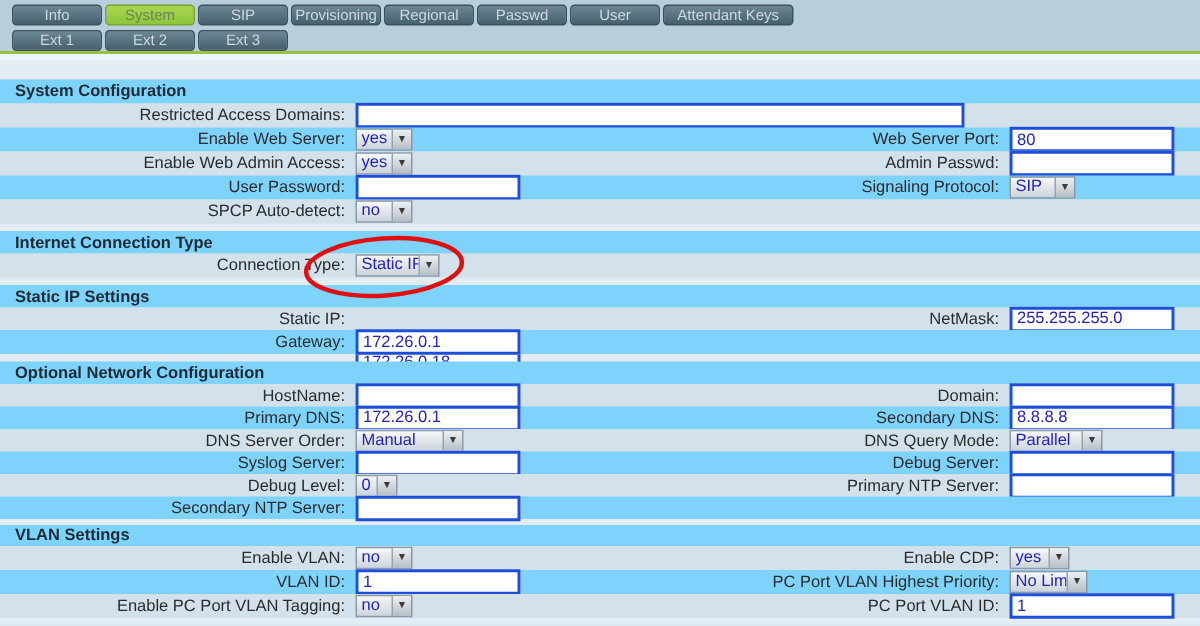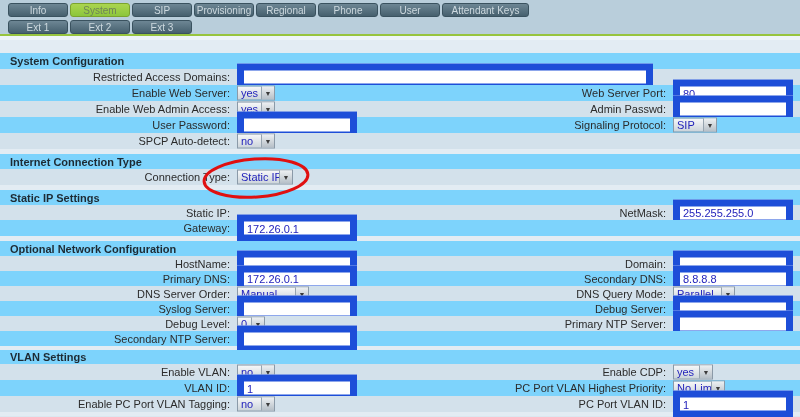--- a/index.html
+++ b/index.html
@@ -42,21 +42,21 @@
     position:absolute;left:10px;top:50%;transform:translateY(-50%);
     font-weight:bold;color:#1d2a33;white-space:nowrap;
   }
   .lbl{position:absolute;top:50%;transform:translateY(-50%);text-align:right;white-space:nowrap;color:#2b2b2b;}
   .lbl-l{left:0;width:230px;}
   .lbl-r{left:420px;width:246px;}
   .fld-l{position:absolute;left:237px;top:50%;transform:translateY(-50%);}
   .fld-r{position:absolute;left:673px;top:50%;transform:translateY(-50%);}
   
   .tinput{
-    height:13px;border:7px solid #1d4ed8;background:#fff;
+    height:13px;border:2px solid #1d4ed8;background:#fff;
     font-family:"Liberation Sans","DejaVu Sans",sans-serif;
     font-size:11px;color:#2323bb;padding:0 3px;display:block;
   }
   .sel{
     display:inline-flex;align-items:stretch;height:15px;box-sizing:border-box;
     border:1px solid #8b9aa8;background:linear-gradient(#f7f8f9,#ccd4da);
     cursor:pointer;
   }
   .sel-text{flex:1;color:#2323bb;padding:0 3px;line-height:13px;white-space:nowrap;overflow:hidden;}
   .sel-btn{
@@ -70,21 +70,21 @@
 </head>
 <body>
 
 <div class="header">
   <div class="tabrow">
     <div class="tab">Info</div>
     <div class="tab active">System</div>
     <div class="tab">SIP</div>
     <div class="tab">Provisioning</div>
     <div class="tab">Regional</div>
-    <div class="tab">Phone</div>
+    <div class="tab">Passwd</div>
     <div class="tab">User</div>
     <div class="tab wide">Attendant Keys</div>
   </div>
   <div class="tabrow">
     <div class="tab">Ext 1</div>
     <div class="tab">Ext 2</div>
     <div class="tab">Ext 3</div>
   </div>
 </div>
 <div class="accent-line"></div>

